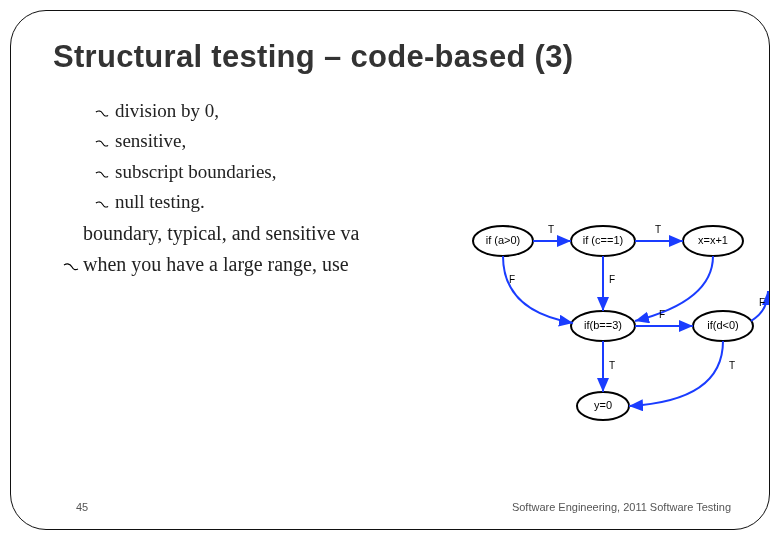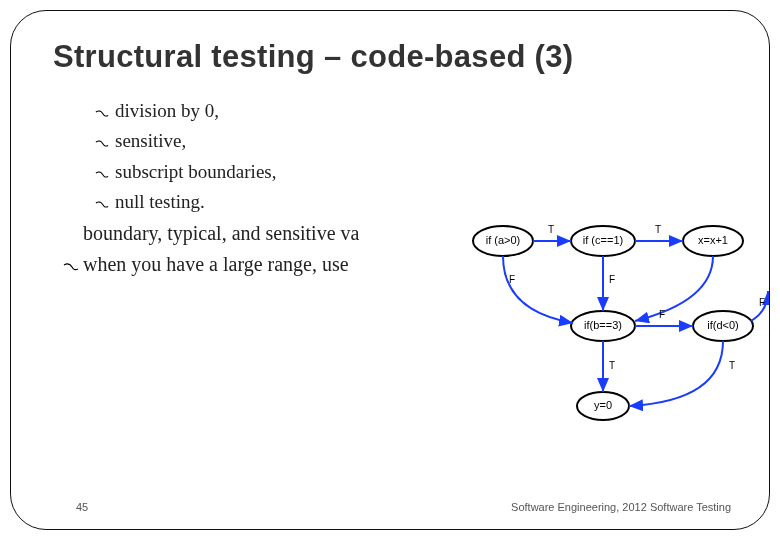--- a/index.html
+++ b/index.html
@@ -141,15 +141,15 @@
       <path class="edge" d="M260 130 Q260 190 166 195"></path>
       <text class="elabel" x="266" y="158">T</text>
 
       <path class="edge" d="M288 110 Q305 100 305 80"></path>
       <text class="elabel" x="296" y="95">F</text>
     </svg>
   </div>
 
   <div class="footer">
     <span>45</span>
-    <span>Software Engineering,   2012 Software  Testing</span>
+    <span>Software Engineering,   2011 Software  Testing</span>
   </div>
 </div>
 
 </body></html>

